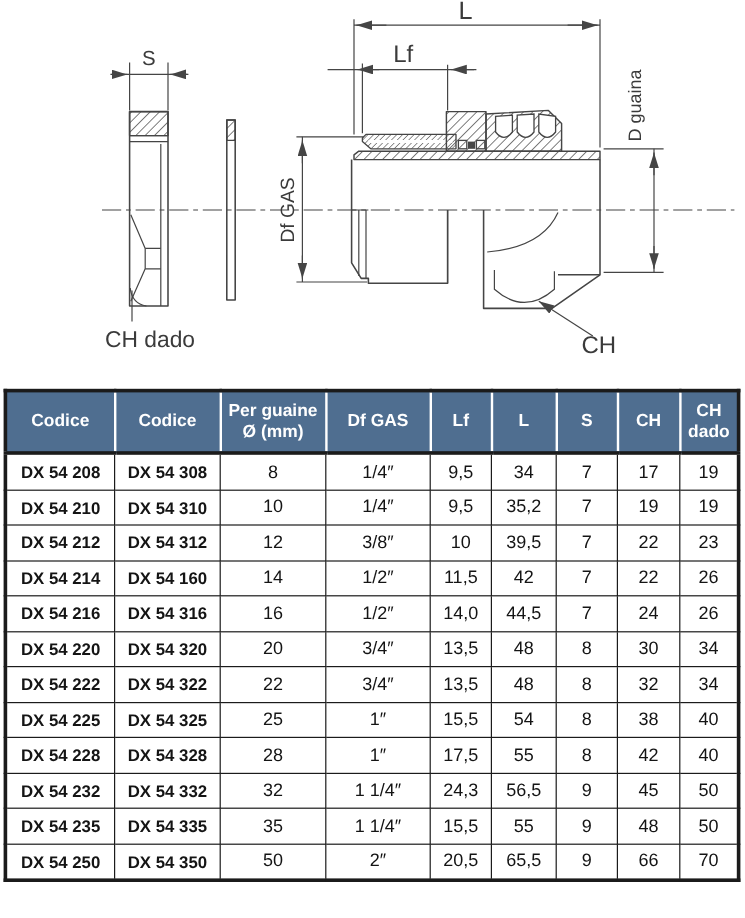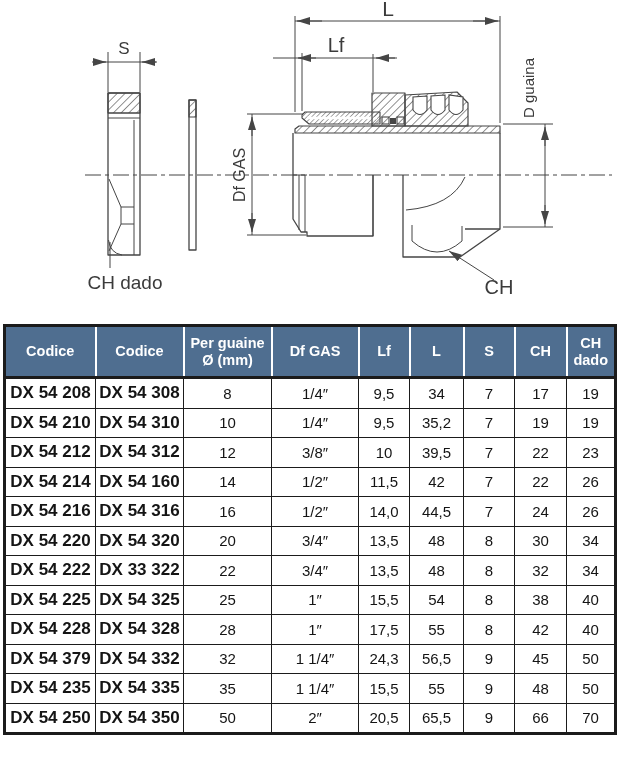--- a/index.html
+++ b/index.html
@@ -35,21 +35,21 @@
     height:49px;text-align:center;vertical-align:middle;
     border-right:2px solid #fff;border-bottom:3px solid var(--tborder,#1b1b1b);
     white-space:pre-line;padding:0 1px;
   }
   table.spec th:last-child{border-right:none;}
   table.spec td{
     height:28.5px;border:1.5px solid var(--tborder,#1b1b1b);
     text-align:center;vertical-align:middle;
     font-size:15px;color:#141414;padding:0;background:#fff;
   }
-  table.spec td.code{font-weight:bold;font-size:17px;}
+  table.spec td.code{font-weight:bold;font-size:14px;}
 </style>
 </head>
 <body>
 
 <div class="page">
 
   <svg class="dwg" width="621" height="319" viewBox="0 0 621 319">
     <defs>
       <pattern id="h1" width="5.5" height="5.5" patternUnits="userSpaceOnUse" patternTransform="rotate(45)">
         <line x1="0" y1="0" x2="0" y2="5.5" stroke="#4a4a4a" stroke-width="1.2"></line>
@@ -248,21 +248,21 @@
           <td>20</td>
           <td>3/4″</td>
           <td>13,5</td>
           <td>48</td>
           <td>8</td>
           <td>30</td>
           <td>34</td>
         </tr>
         <tr>
           <td class="code">DX 54 222</td>
-          <td class="code">DX 33 322</td>
+          <td class="code">DX 54 322</td>
           <td>22</td>
           <td>3/4″</td>
           <td>13,5</td>
           <td>48</td>
           <td>8</td>
           <td>32</td>
           <td>34</td>
         </tr>
         <tr>
           <td class="code">DX 54 225</td>
@@ -280,21 +280,21 @@
           <td class="code">DX 54 328</td>
           <td>28</td>
           <td>1″</td>
           <td>17,5</td>
           <td>55</td>
           <td>8</td>
           <td>42</td>
           <td>40</td>
         </tr>
         <tr>
-          <td class="code">DX 54 379</td>
+          <td class="code">DX 54 232</td>
           <td class="code">DX 54 332</td>
           <td>32</td>
           <td>1 1/4″</td>
           <td>24,3</td>
           <td>56,5</td>
           <td>9</td>
           <td>45</td>
           <td>50</td>
         </tr>
         <tr>

